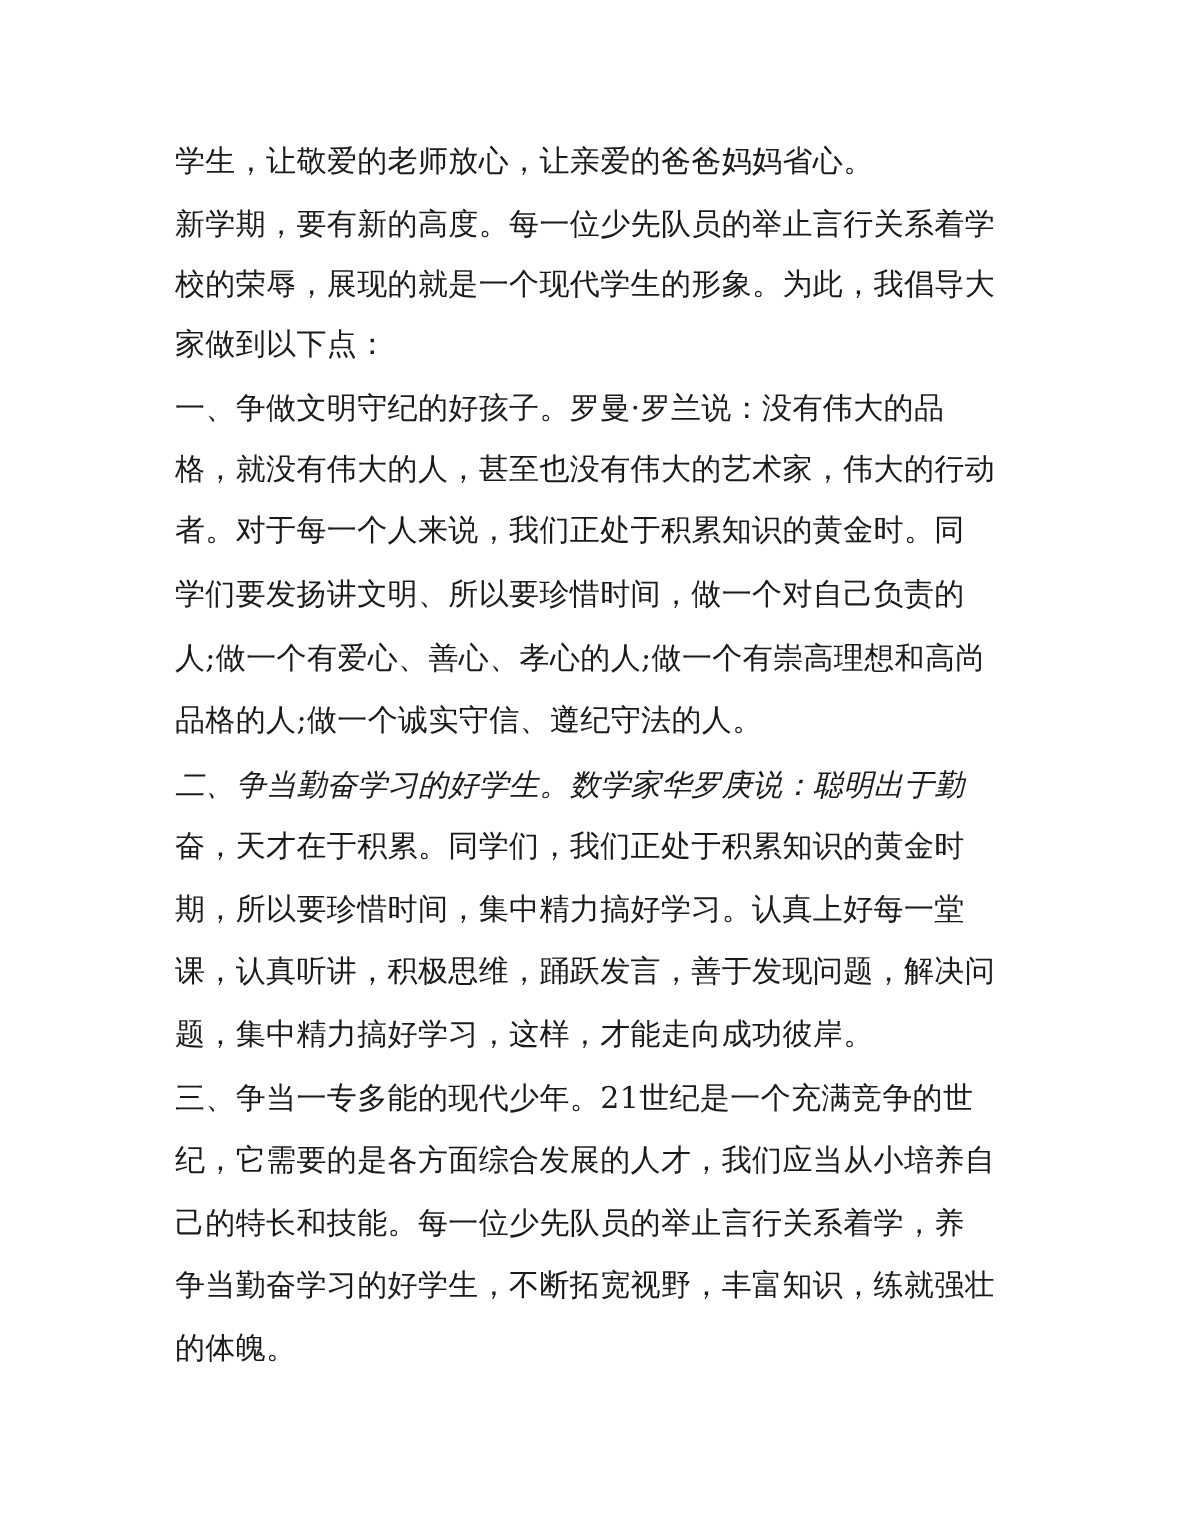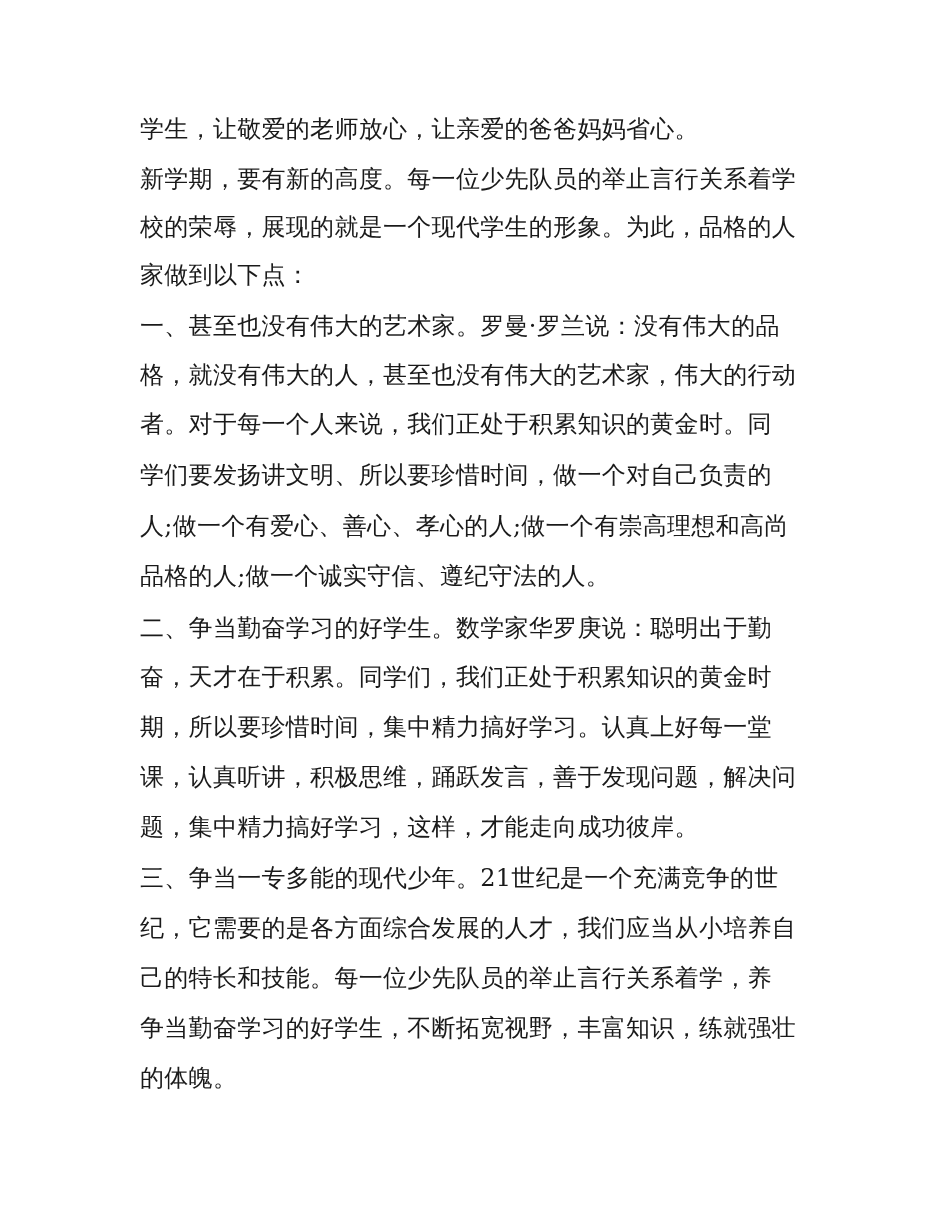--- a/index.html
+++ b/index.html
@@ -36,35 +36,35 @@
 <body>
 
 <div class="page">
 
   <div>
     <div class="line" style="top:114px;">学生，让敬爱的老师放心，让亲爱的爸爸妈妈省心。</div>
   </div>
 
   <div>
     <div class="line" style="top:164px;">新学期，要有新的高度。每一位少先队员的举止言行关系着学</div>
-    <div class="line" style="top:212px;">校的荣辱，展现的就是一个现代学生的形象。为此，品格的人</div>
+    <div class="line" style="top:212px;">校的荣辱，展现的就是一个现代学生的形象。为此，我倡导大</div>
     <div class="line" style="top:260px;">家做到以下点：</div>
   </div>
 
   <div>
-    <div class="line" style="top:311px;">一、甚至也没有伟大的艺术家。罗曼·罗兰说：没有伟大的品</div>
+    <div class="line" style="top:311px;">一、争做文明守纪的好孩子。罗曼·罗兰说：没有伟大的品</div>
     <div class="line" style="top:360px;">格，就没有伟大的人，甚至也没有伟大的艺术家，伟大的行动</div>
     <div class="line" style="top:409px;">者。对于每一个人来说，我们正处于积累知识的黄金时。同</div>
     <div class="line" style="top:460px;">学们要发扬讲文明、所以要珍惜时间，做一个对自己负责的</div>
     <div class="line" style="top:511px;">人;做一个有爱心、善心、孝心的人;做一个有崇高理想和高尚</div>
     <div class="line" style="top:561px;">品格的人;做一个诚实守信、遵纪守法的人。</div>
   </div>
 
   <div>
-    <div class="line" style="top:613px;">二、争当勤奋学习的好学生。数学家华罗庚说：聪明出于勤</div>
+    <div class="line" style="top:613px;font-style:italic;">二、争当勤奋学习的好学生。数学家华罗庚说：聪明出于勤</div>
     <div class="line" style="top:662px;">奋，天才在于积累。同学们，我们正处于积累知识的黄金时</div>
     <div class="line" style="top:712px;">期，所以要珍惜时间，集中精力搞好学习。认真上好每一堂</div>
     <div class="line" style="top:762px;">课，认真听讲，积极思维，踊跃发言，善于发现问题，解决问</div>
     <div class="line" style="top:812px;">题，集中精力搞好学习，这样，才能走向成功彼岸。</div>
   </div>
 
   <div>
     <div class="line" style="top:863px;">三、争当一专多能的现代少年。21世纪是一个充满竞争的世</div>
     <div class="line" style="top:913px;text-align:center;">纪，它需要的是各方面综合发展的人才，我们应当从小培养自</div>
     <div class="line" style="top:963px;">己的特长和技能。每一位少先队员的举止言行关系着学，养</div>

